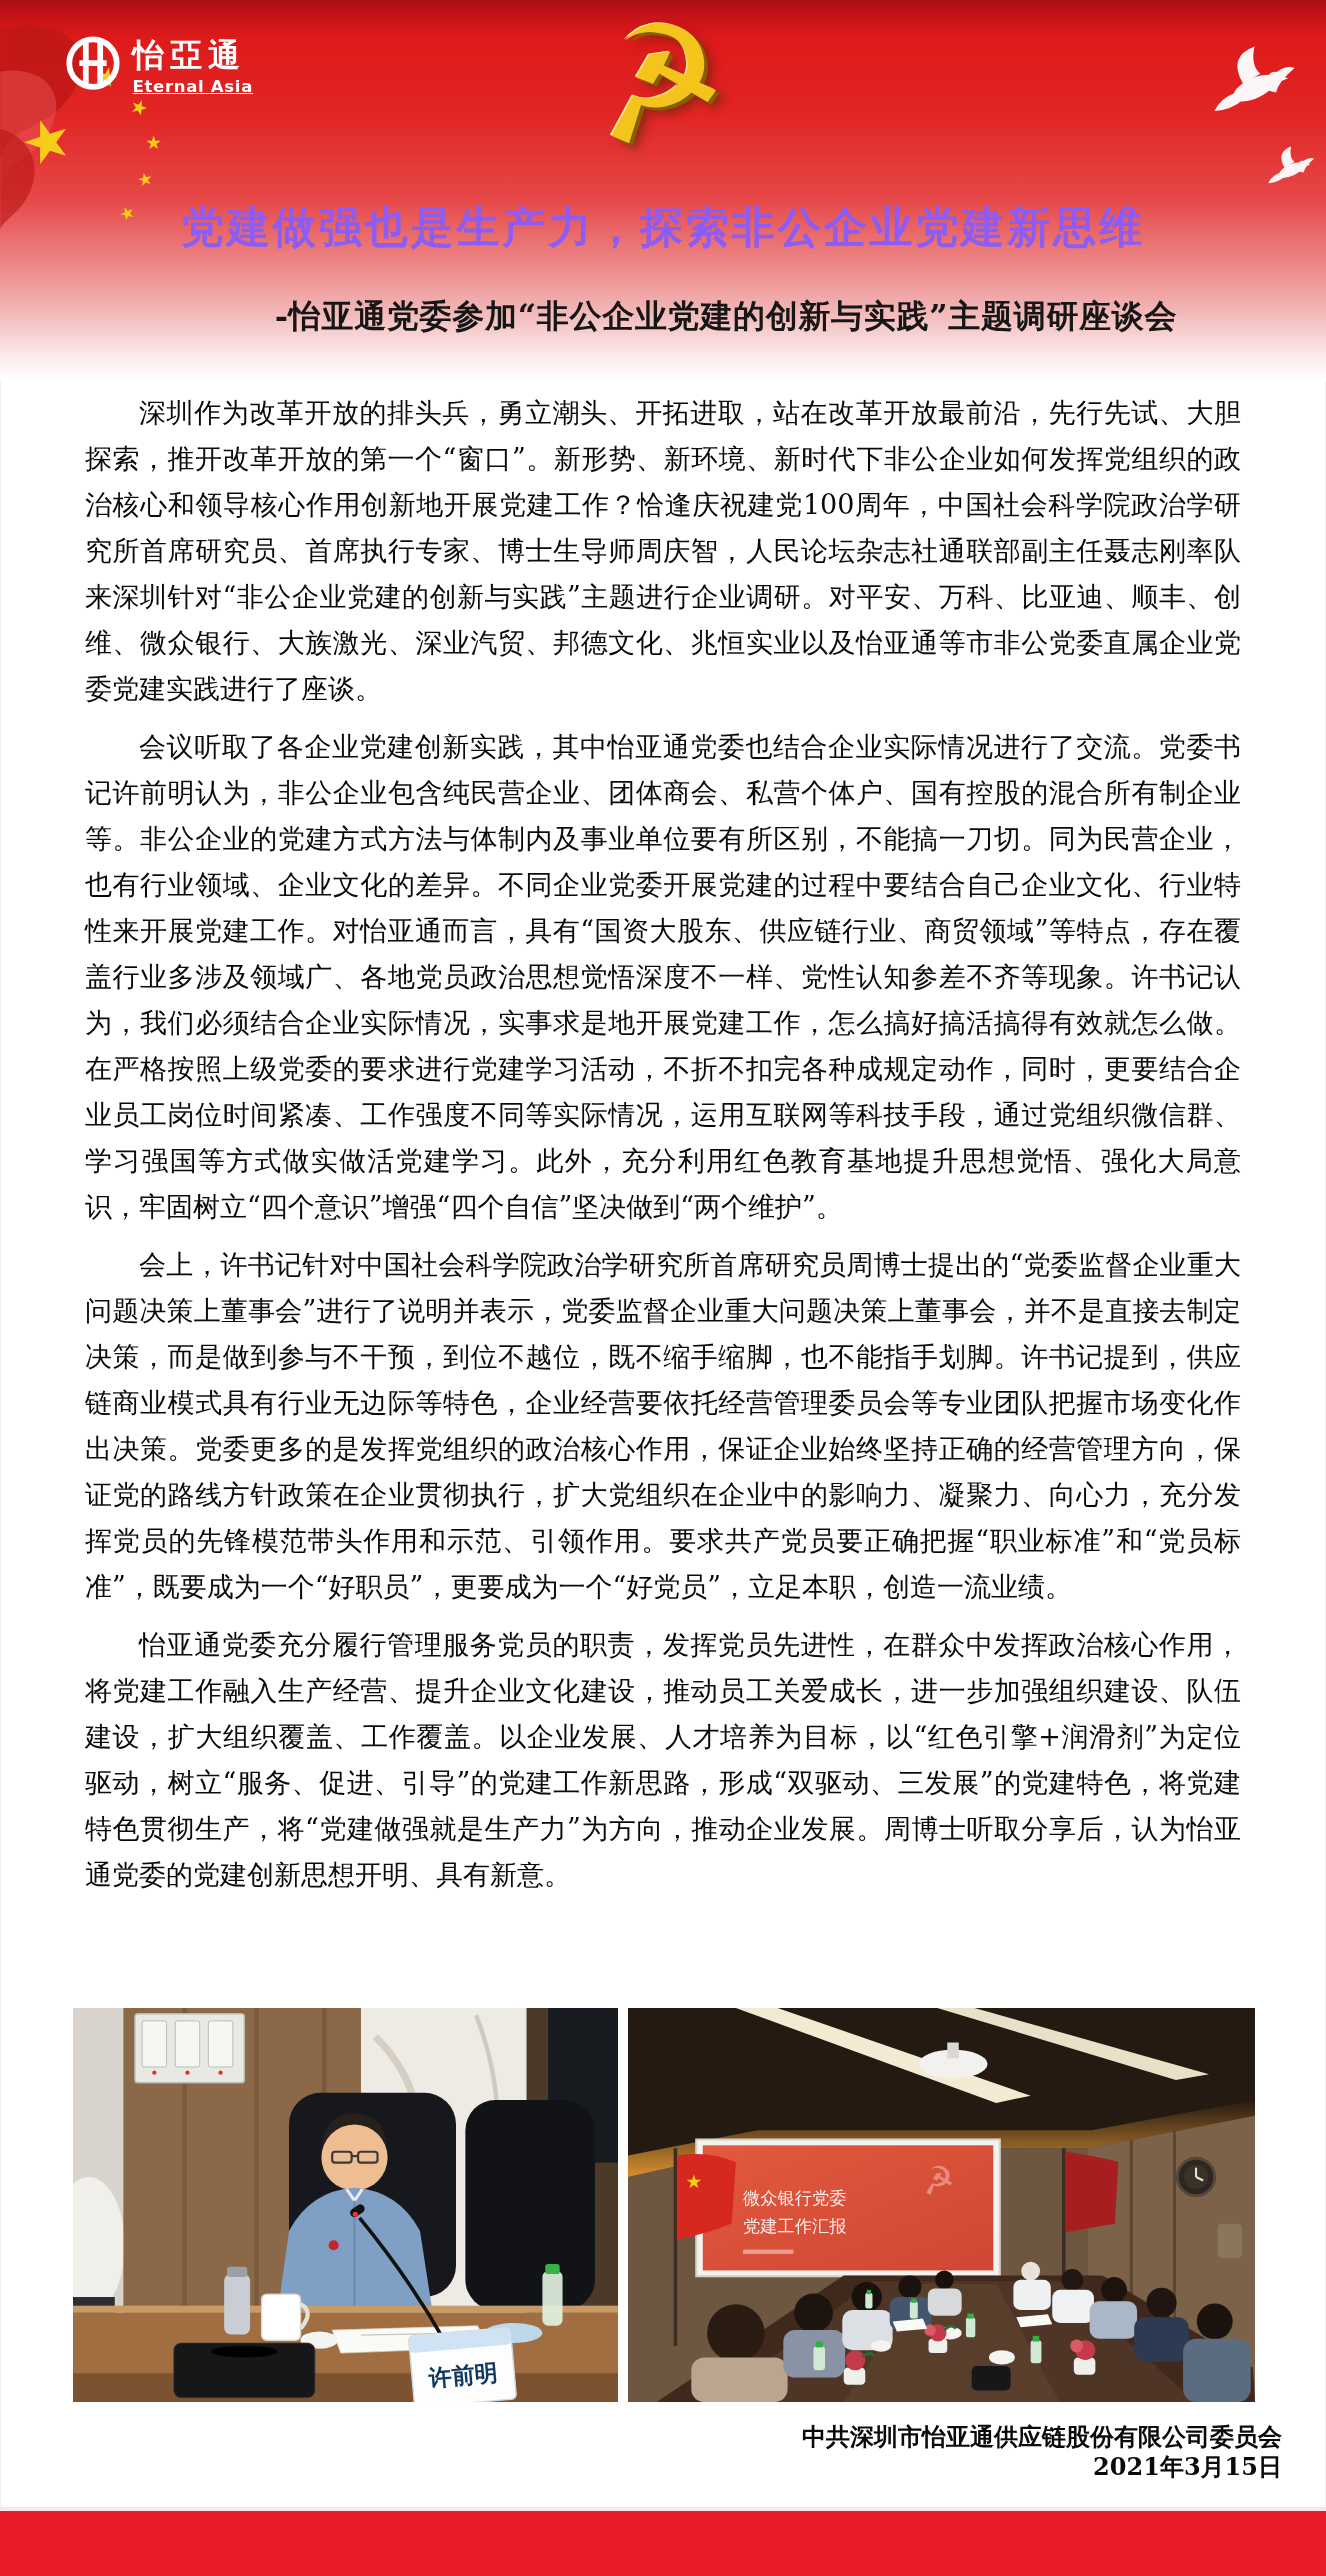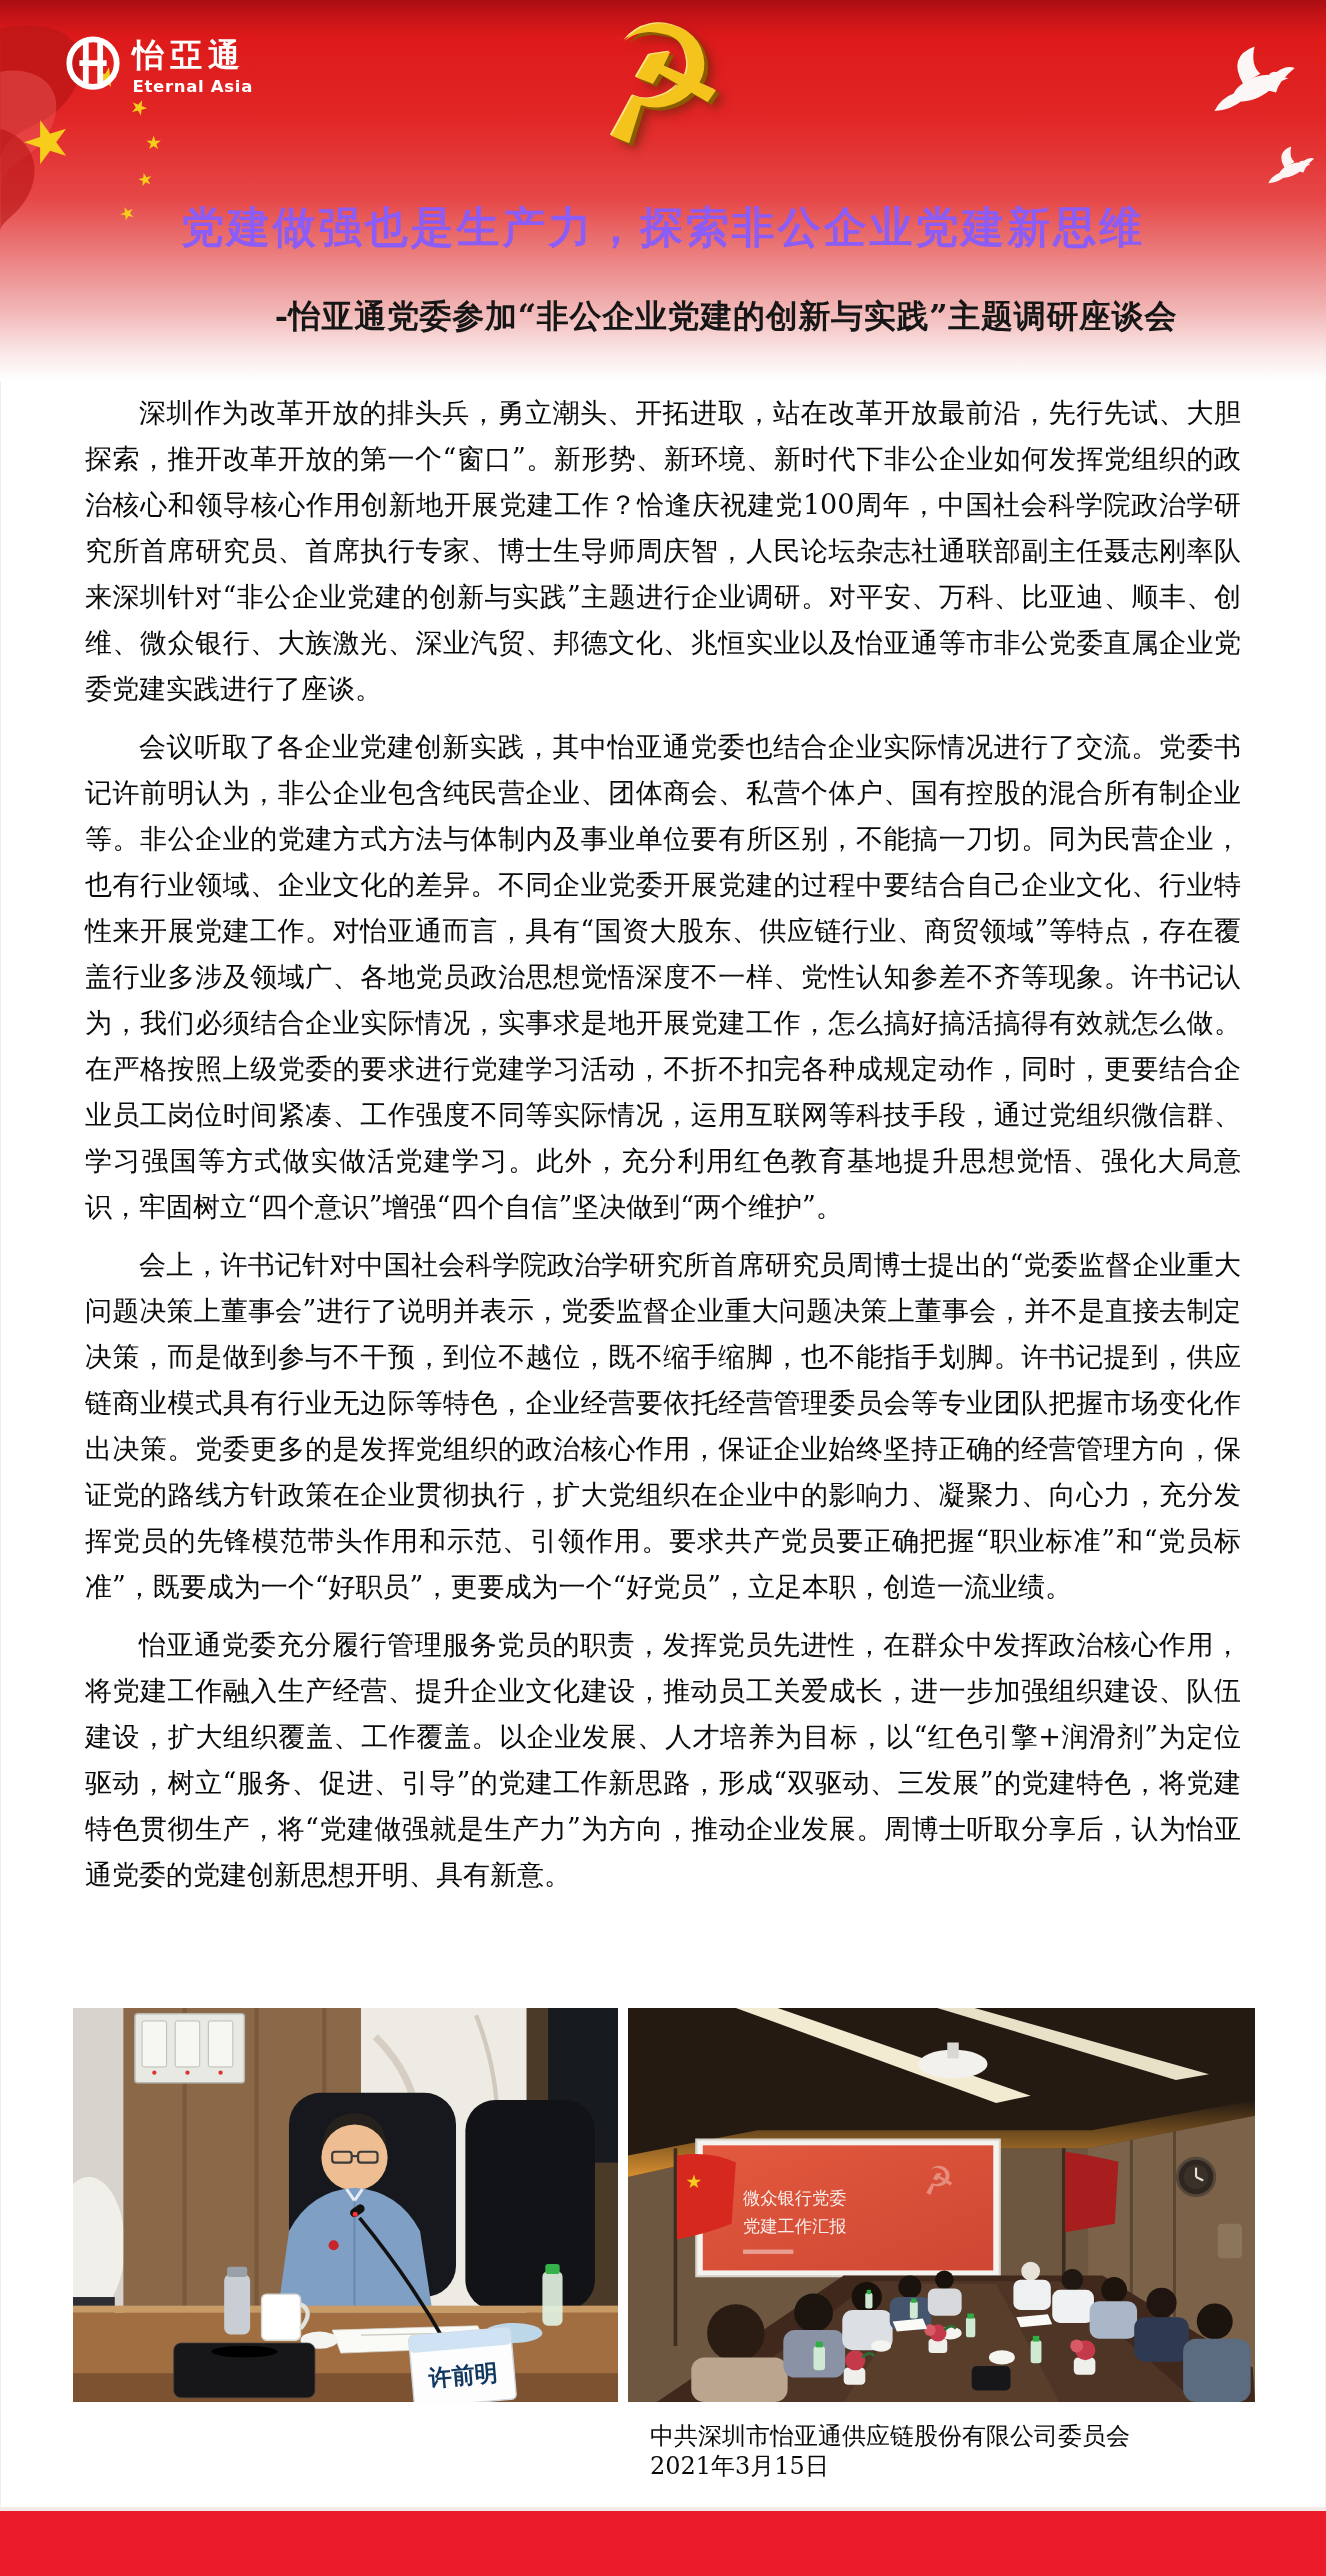--- a/index.html
+++ b/index.html
@@ -13,21 +13,21 @@
     position:absolute;left:0;top:0;width:1326px;height:381px;
     background:linear-gradient(180deg,
       #a90f12 0%,#c41317 4%,#de1a1a 10%,#e12525 30%,
       #e64747 52%,#ec8282 68%,#f2b8b8 82%,#fbe9e9 93%,#ffffff 100%);
   }
   .flag-deco{position:absolute;left:0;top:7.2px;}
   .logo{position:absolute;left:65px;top:27px;display:flex;align-items:center;}
   .logo-mark{width:56px;height:78px;margin-right:11.5px;}
   .logo-text{color:#ffffff;font-family:"DejaVu Sans","Liberation Sans",sans-serif;}
   .logo-cn{font-size:32px;font-weight:bold;letter-spacing:5.8px;line-height:42px;}
-  .logo-en{font-size:16.5px;font-weight:bold;letter-spacing:0.7px;line-height:21.6px;}
+  .logo-en{font-size:16.5px;font-weight:bold;letter-spacing:0.7px;line-height:21.6px;text-decoration:underline;}
   .party-emblem{
     position:absolute;left:50%;top:1.4px;transform:translateX(-54%) rotate(-12deg);
     font-family:"DejaVu Sans","Liberation Sans",sans-serif;
     font-size:153px;line-height:165px;color:#f4c41d;
     text-shadow:2.9px 3.6px 0 #8a5c00, 6.5px 8px 10px rgba(70,35,0,.5), -1.4px -1.4px 0 #ffe98c;
   }
   .dove-1{position:absolute;right:27px;top:42px;}
   .dove-2{position:absolute;right:2.9px;top:144px;}
   
   .title{
@@ -53,21 +53,21 @@
     position:absolute;left:73px;top:2008px;width:1182px;height:394px;
     display:flex;gap:10px;
   }
   .photo{height:394px;overflow:hidden;background:#ccc;}
   .photo-left{width:545px;}
   .photo-right{width:627px;}
   .photo svg{display:block;}
   svg text{font-family:"DejaVu Sans","Liberation Sans",sans-serif;}
   
   .signature{
-    position:absolute;left:650px;top:2422px;width:648px;text-align:left;color:#0a0a0a;
+    position:absolute;left:634px;top:2422px;width:648px;text-align:right;color:#0a0a0a;font-weight:bold;
   }
   .sig-committee{font-size:24px;line-height:29px;}
   .sig-date{font-size:24px;line-height:29px;margin-top:1px;}
   
   .footer-bar{
     position:absolute;left:0;bottom:0;width:1326px;height:65px;
     background:#ec1b2a;border-top:4.3px solid #f3e9e9;
   }
 </style>
 </head>

